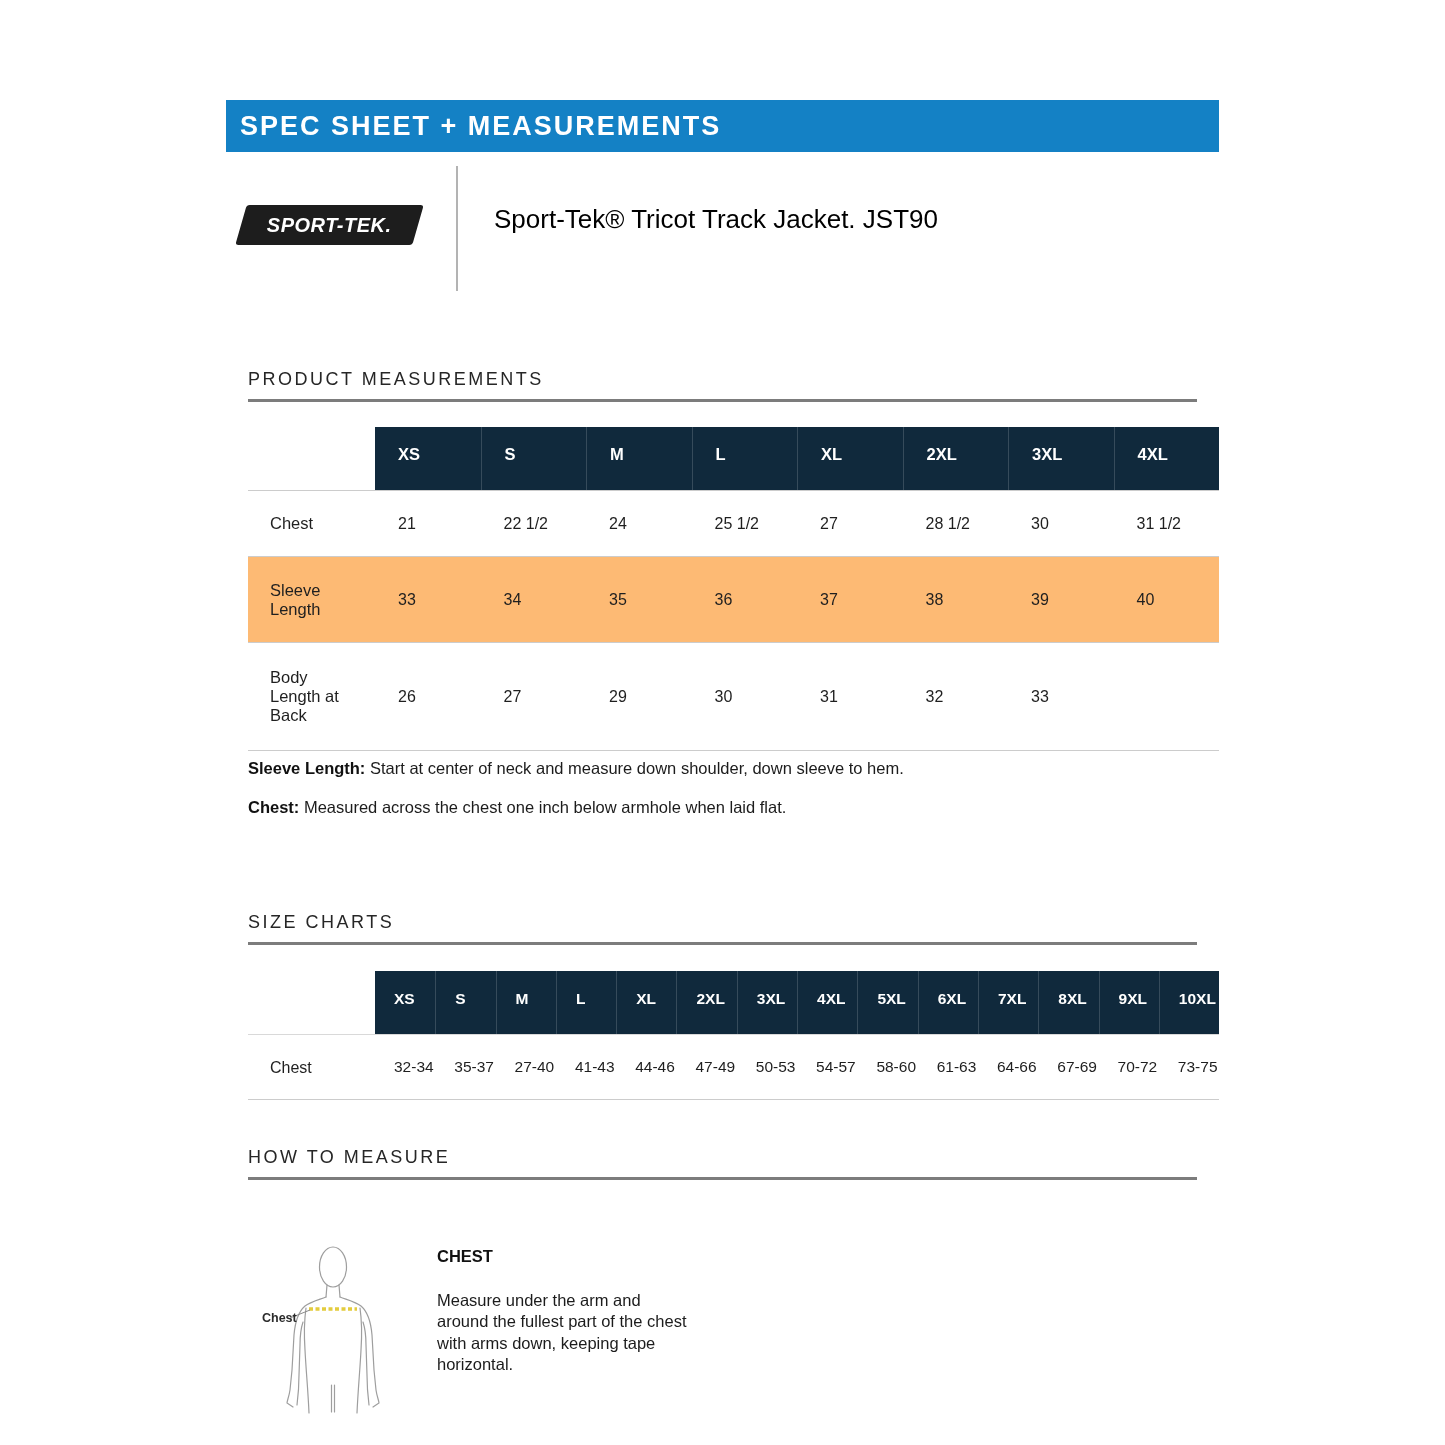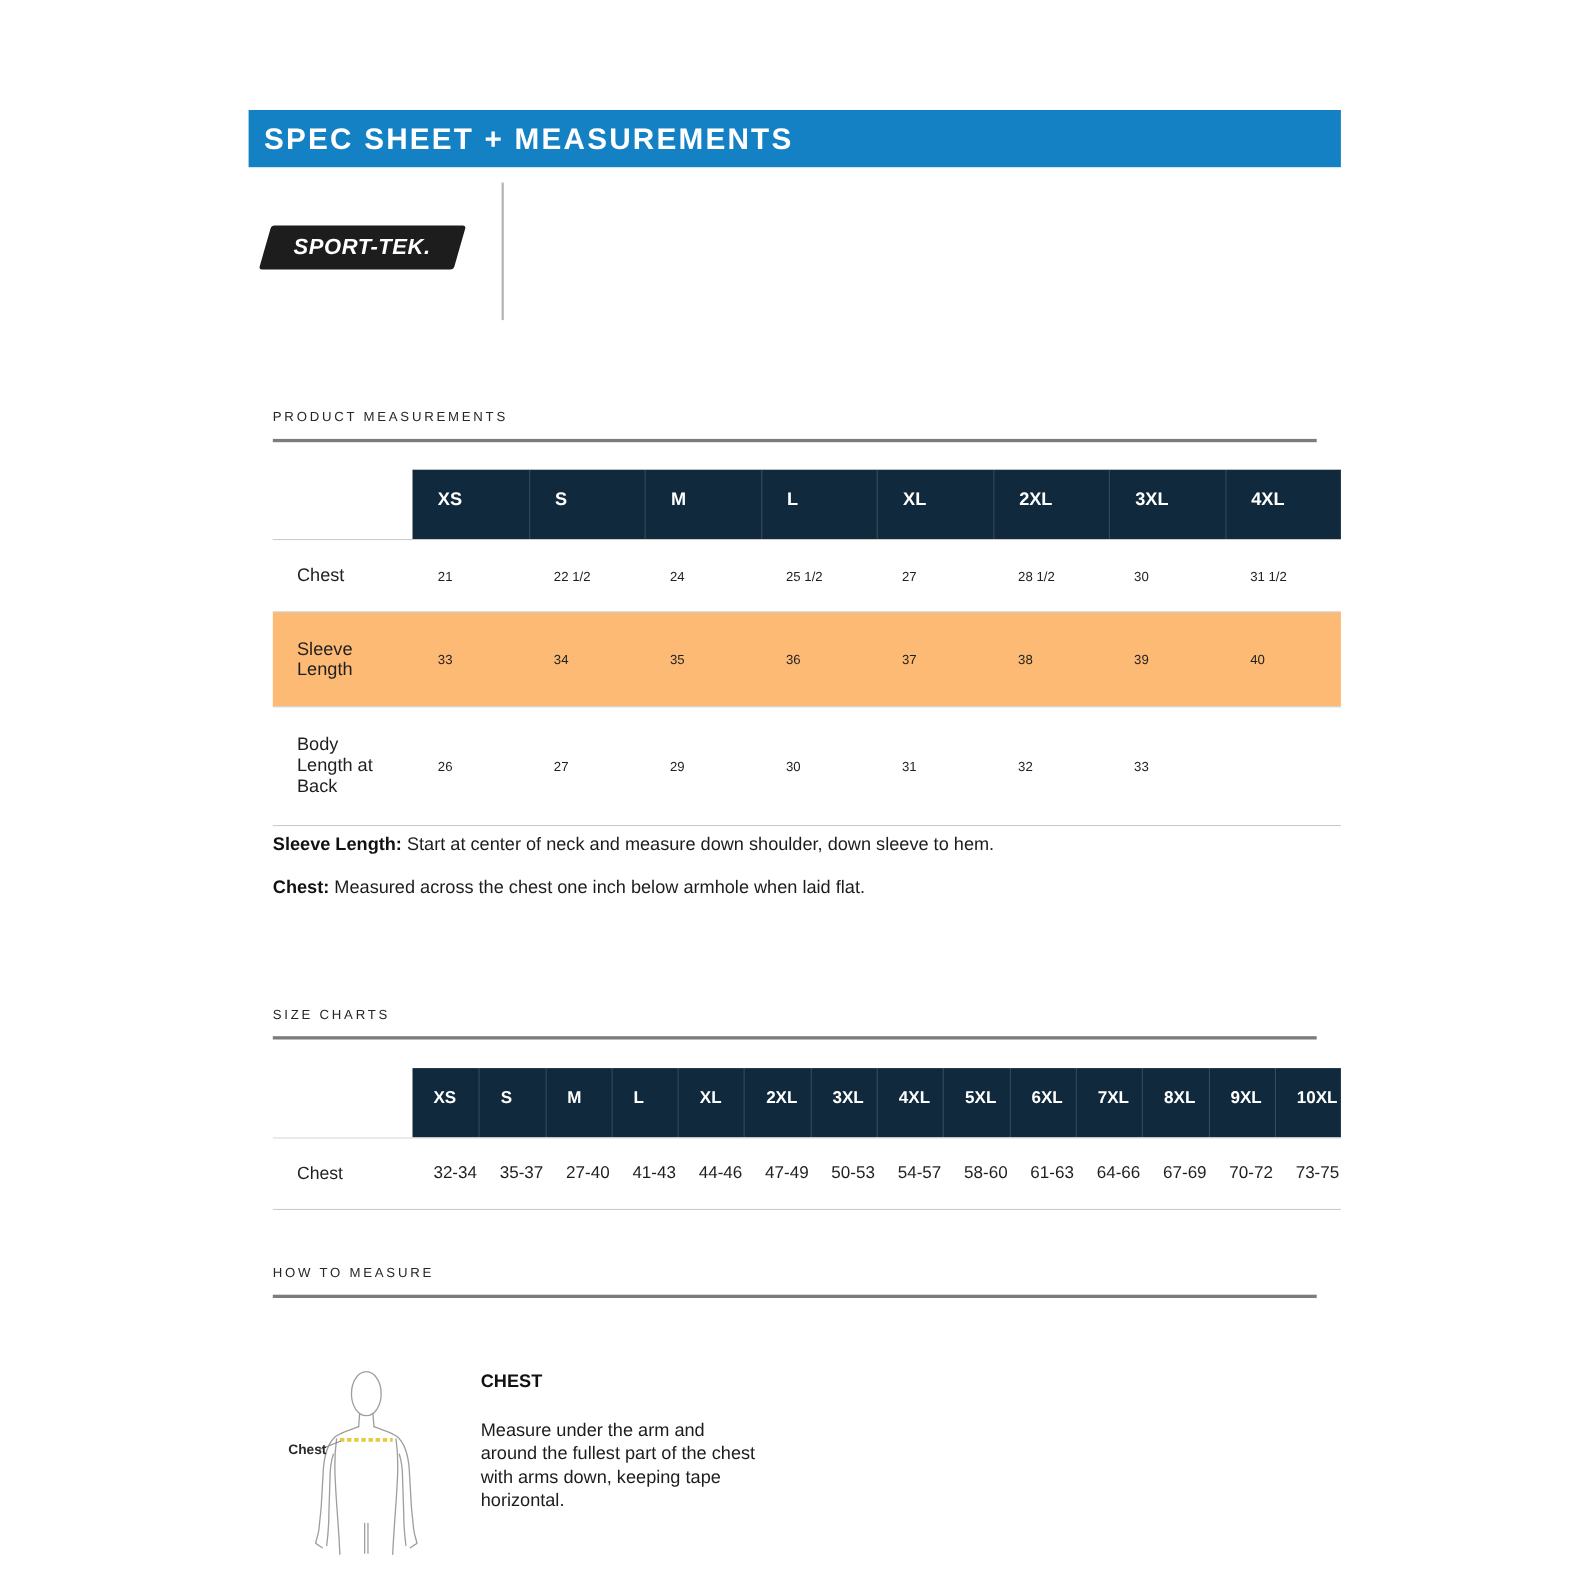--- a/index.html
+++ b/index.html
@@ -21,21 +21,21 @@
     display:flex;align-items:center;justify-content:center;
   }
   .logo span{
     transform:skewX(16deg);font-style:italic;font-weight:700;font-size:20px;
     color:#ffffff;letter-spacing:0.5px;white-space:nowrap;
   }
   .brand-divider{position:absolute;left:230px;top:-2px;width:2px;height:125px;background:#b3b3b3;}
   .product-title{position:absolute;left:268px;top:36px;font-size:26px;color:#000000;white-space:nowrap;}
   
   .section{position:absolute;left:248px;width:975px;}
-  .section-title{margin:0;font-size:12px;font-weight:400;letter-spacing:2.5px;color:#262626;line-height:20px;}
+  .section-title{margin:0;font-size:18px;font-weight:400;letter-spacing:2.5px;color:#262626;line-height:20px;}
   .section-rule{margin-top:10px;width:949px;height:3px;background:#7c7c7c;}
   
   .pm{top:341px;}
   .pm-table{margin-top:25px;width:971px;}
   .hdr-row{display:flex;margin-left:127px;height:63px;background:#10293C;}
   .hdr-cell{
     flex:0 0 105.5px;box-sizing:border-box;padding-left:23px;border-left:1px solid rgba(255,255,255,0.16);
     display:flex;align-items:center;color:#ffffff;font-weight:700;font-size:16.5px;
   }
   .hdr-cell:first-of-type{border-left:none;}
@@ -44,21 +44,21 @@
   .pm-row{display:flex;border-top:1px solid #cccccc;}
   .pm-body div.pm-row:nth-of-type(1){height:65px;}
   .pm-body div.pm-row:nth-of-type(2){height:85px;background:#fdba74;}
   .pm-body div.pm-row:nth-of-type(3){height:107px;}
   .row-label{
     flex:0 0 127px;box-sizing:border-box;padding:0 25px 0 22px;
     display:flex;align-items:center;font-size:16.5px;line-height:19px;color:#1f1f1f;
   }
   .val-cell{
     flex:0 0 105.5px;box-sizing:border-box;padding-left:23px;
-    display:flex;align-items:center;font-size:12px;color:#1f1f1f;white-space:nowrap;
+    display:flex;align-items:center;font-size:16px;color:#1f1f1f;white-space:nowrap;
   }
   
   .notes{position:absolute;left:248px;top:730px;width:971px;font-size:16.5px;line-height:21px;}
   .note{margin:0 0 18px 0;}
   .note b{font-weight:700;color:#111111;}
   
   .sc{top:884px;}
   .sc-table{margin-top:26px;width:975px;}
   .sc-hdr-row{display:flex;margin-left:127px;height:63px;background:#10293C;width:844.2px;}
   .sc-hdr-cell{
@@ -89,20 +89,21 @@
 
   <div class="spec-bar">
     <span>SPEC SHEET + MEASUREMENTS</span>
   </div>
 
   <div class="brand">
     <div class="logo">
       <span>SPORT-TEK.</span>
     </div>
     <div class="brand-divider"></div>
+    <div class="product-title">Sport-Tek® Tricot Track Jacket. JST90</div>
   </div>
 
   <div class="section pm">
     <h2 class="section-title">PRODUCT MEASUREMENTS</h2>
     <div class="section-rule"></div>
 
     <div class="pm-table">
       <div class="hdr-row">
 
           <div class="hdr-cell">

